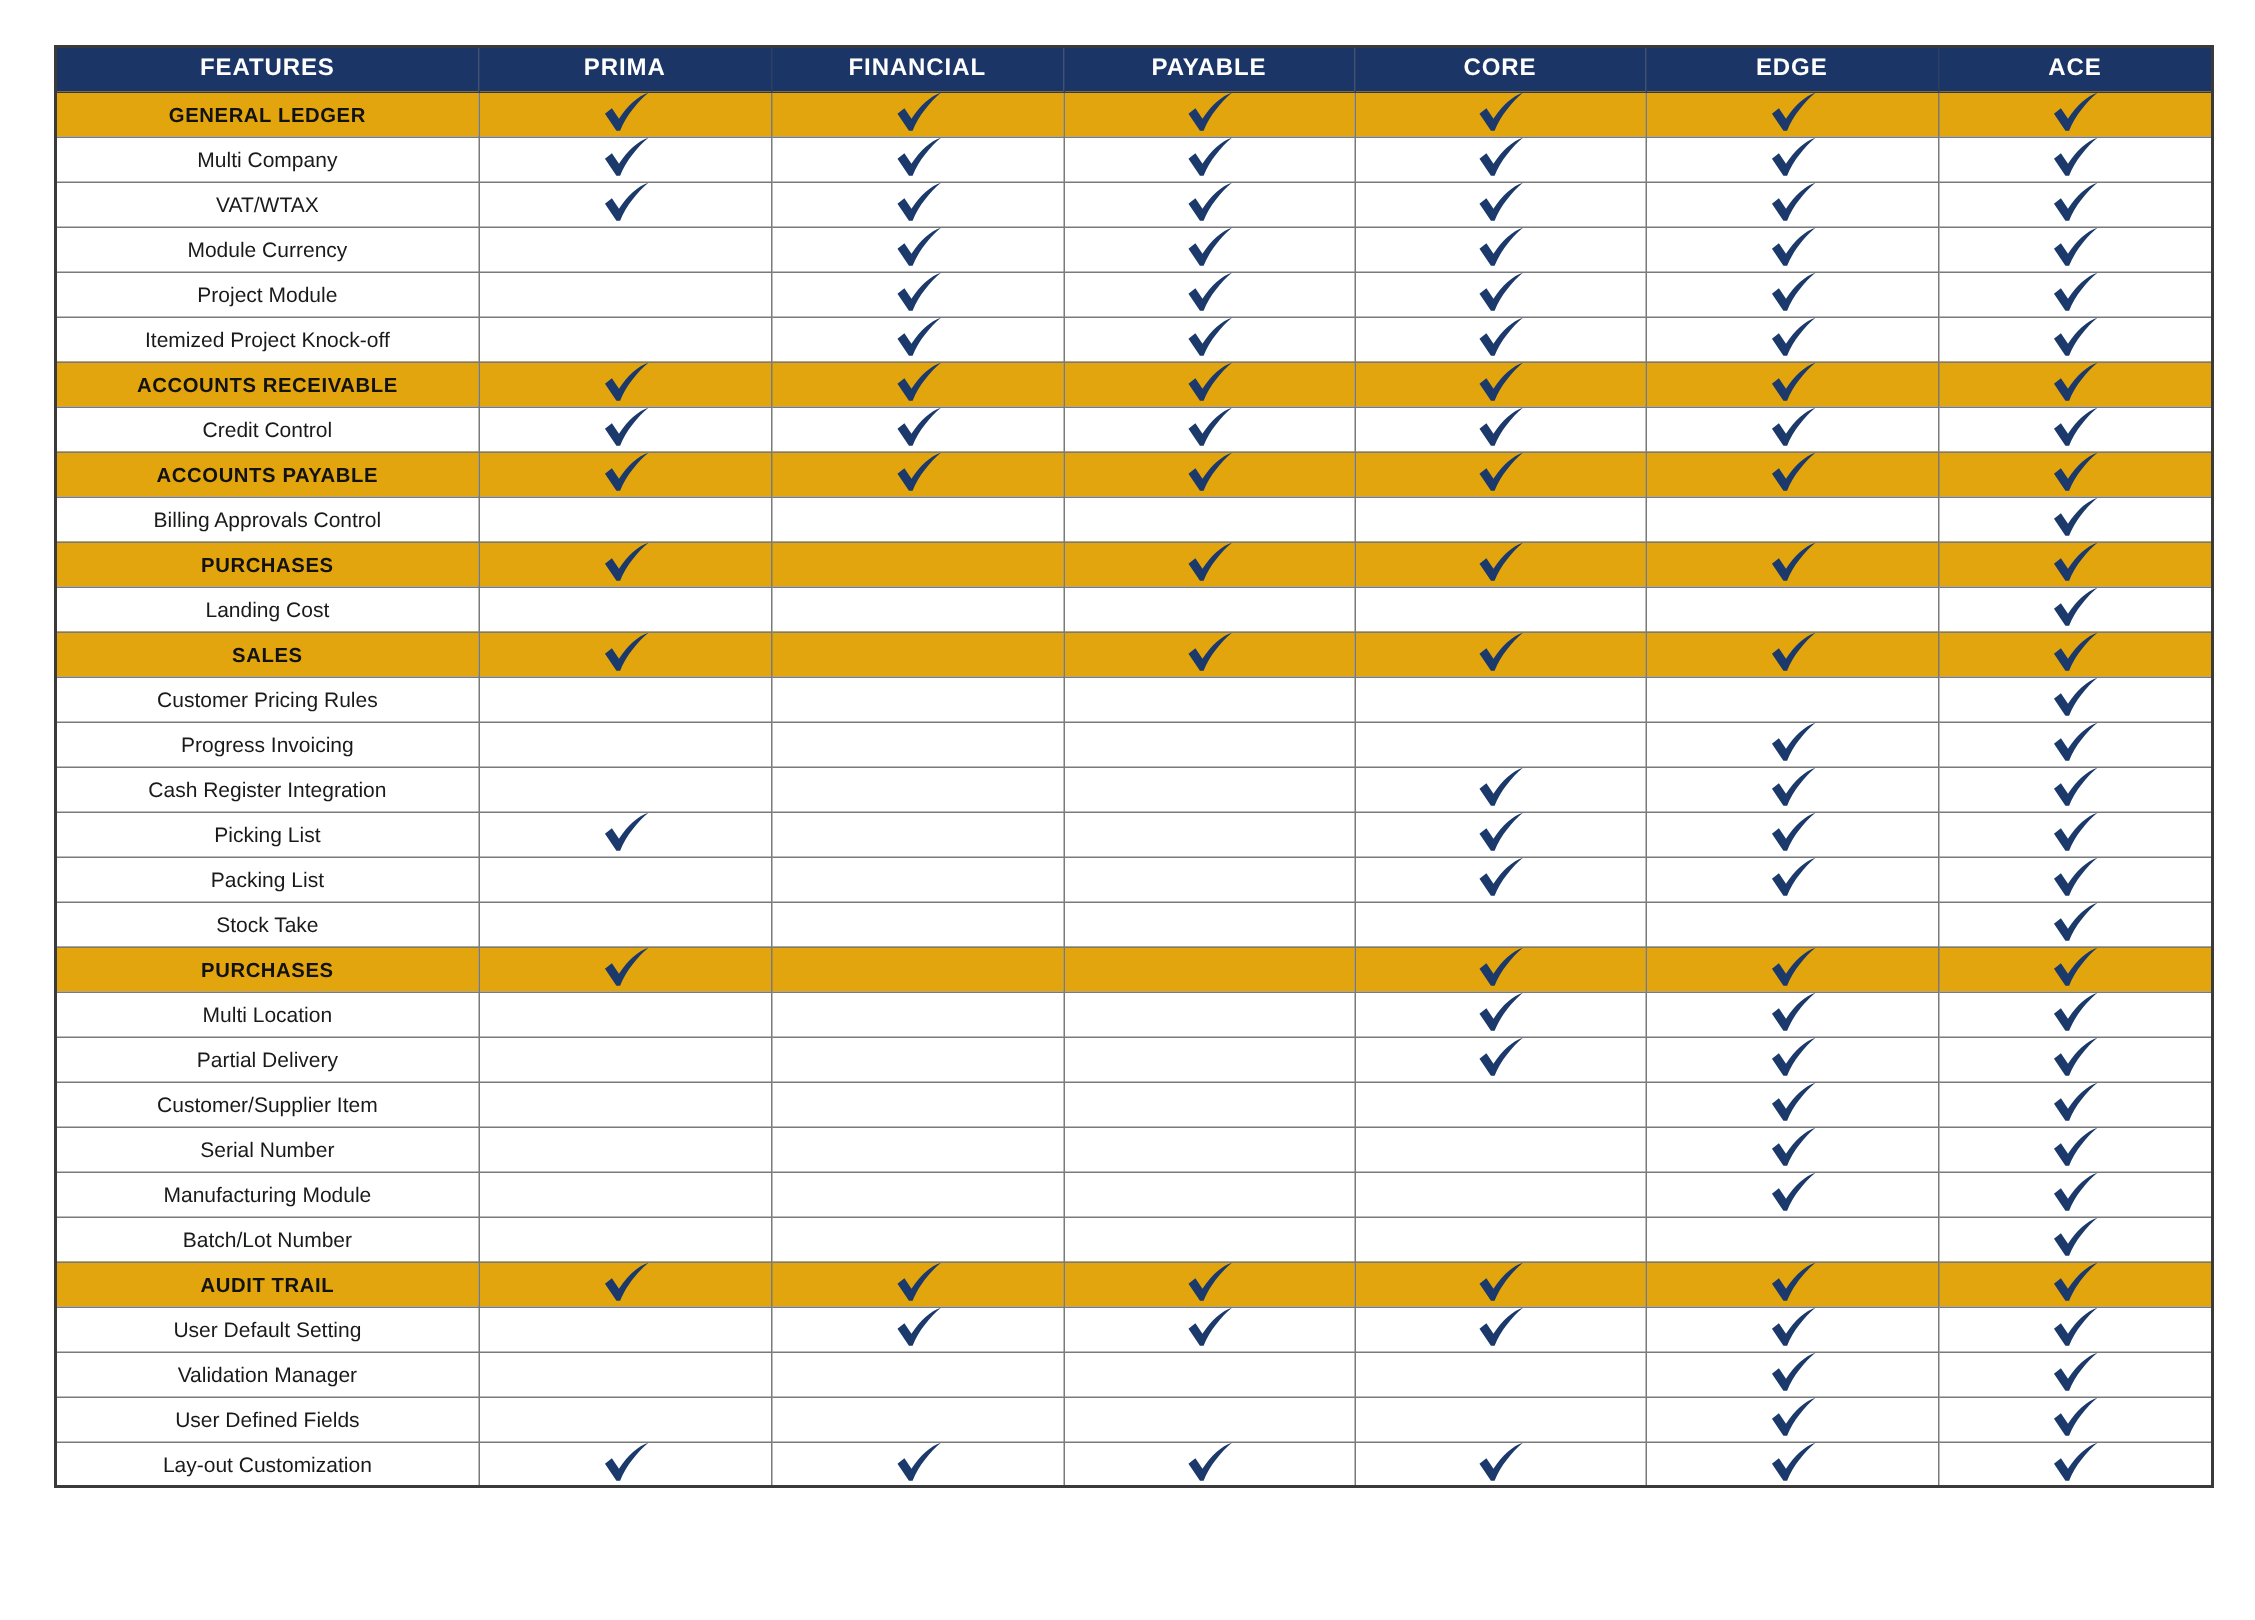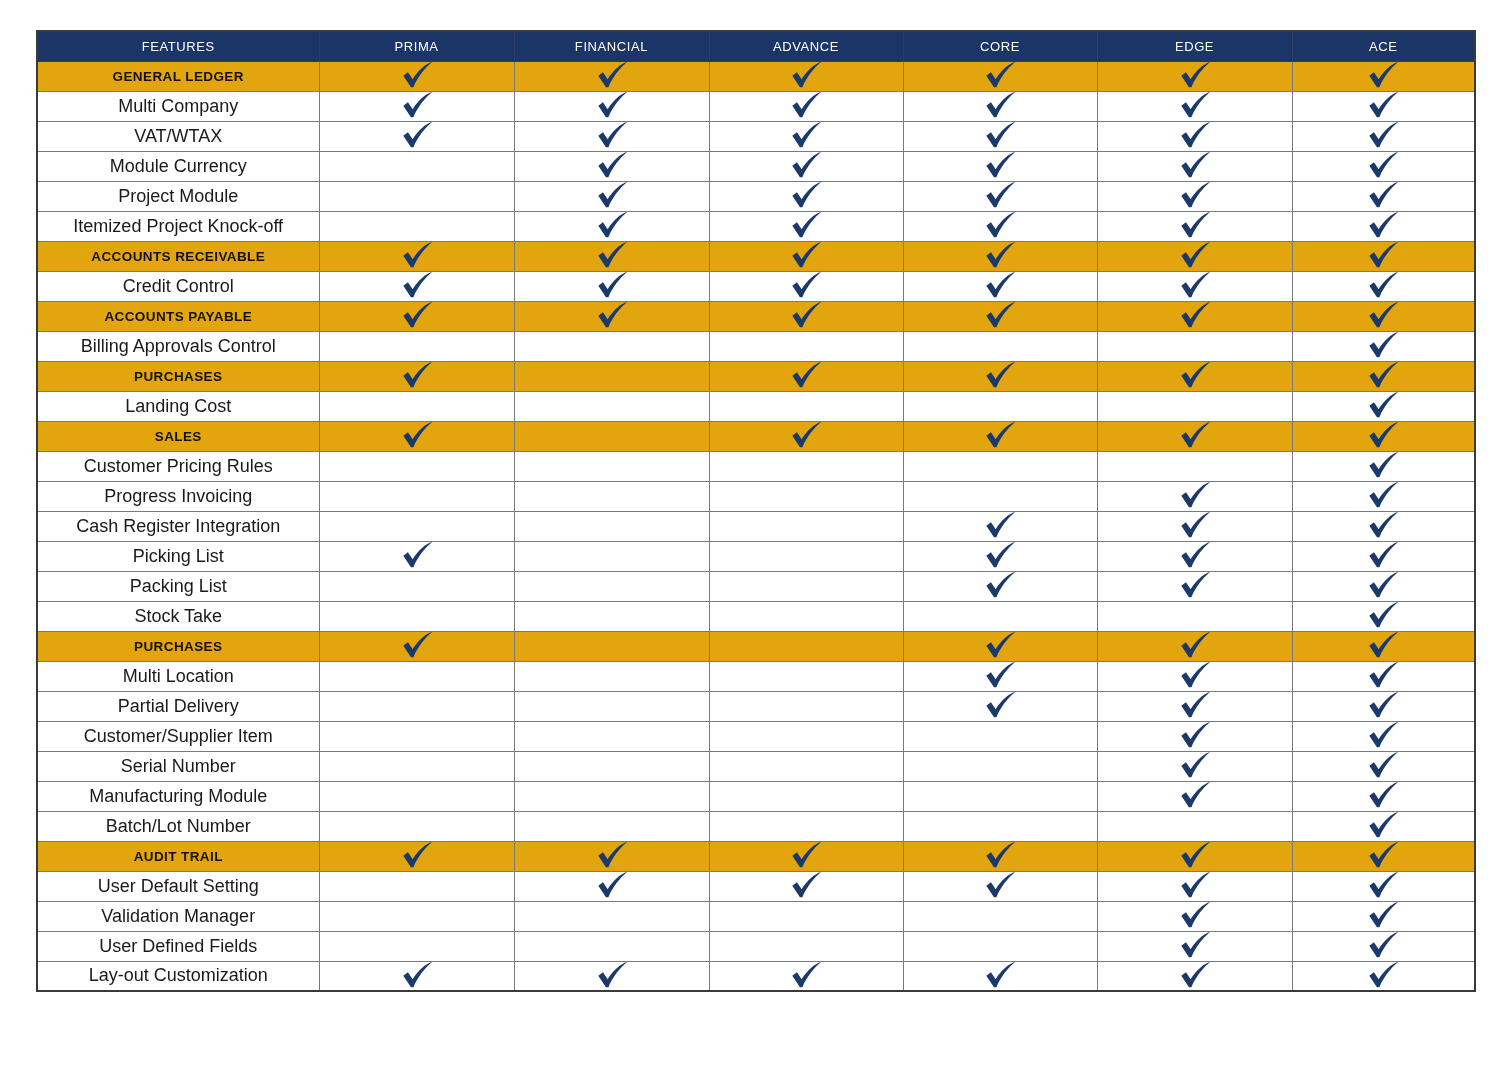--- a/index.html
+++ b/index.html
@@ -42,28 +42,28 @@
     border:1px solid var(--border);
     height:30px;
     padding:0;
     text-align:center;
     vertical-align:middle;
     overflow:visible;
   }
   thead th{
     background:var(--header-bg);
     color:var(--header-text);
-    font-size:13px;
-    font-weight:normal;
+    font-size:16px;
+    font-weight:bold;
     letter-spacing:0.6px;
     border-color:#2c4066;
     border-bottom-color:var(--outer-border);
   }
   td.label{
-    font-size:18px;
+    font-size:14px;
     color:var(--text);
   }
   tr.section td{
     background:var(--section-bg);
   }
   tr.section td.label{
     font-weight:bold;
     font-size:13.5px;
     letter-spacing:0.4px;
     color:#121212;
@@ -85,21 +85,21 @@
       <col class="c-advance">
         <col class="c-core">
         <col class="c-edge">
         <col class="c-ace">
     </colgroup>
     <thead>
       <tr id="head-row">
           <th>FEATURES</th>
           <th>PRIMA</th>
           <th>FINANCIAL</th>
-          <th>ADVANCE</th>
+          <th>PAYABLE</th>
           <th>CORE</th>
           <th>EDGE</th>
           <th>ACE</th>
         </tr>
     </thead>
     <tbody id="table-body">
         <tr class="section">
           <td class="label">GENERAL LEDGER</td>
           <td class="cell">
             <svg viewBox="0 0 36 30" width="34" height="29" aria-hidden="true">

